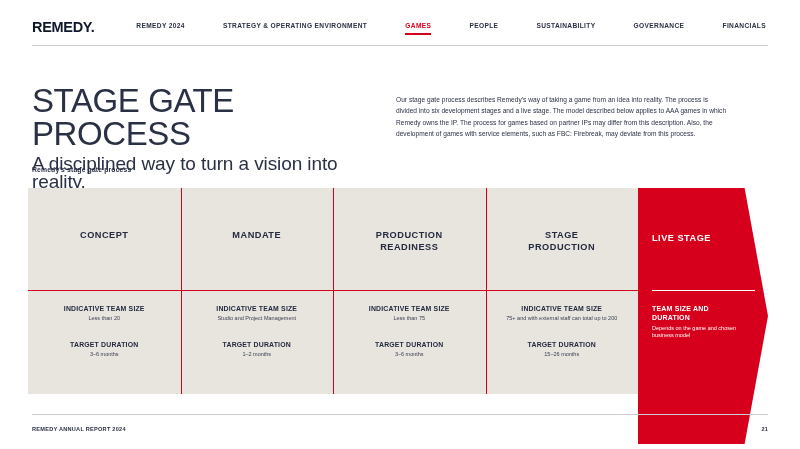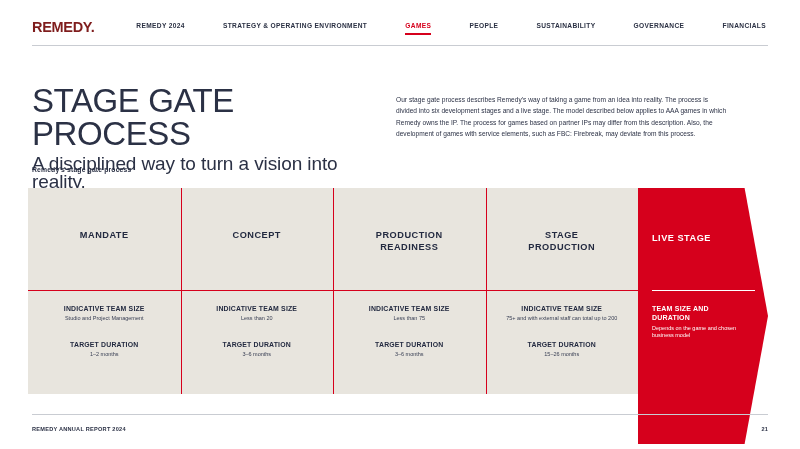--- a/index.html
+++ b/index.html
@@ -28,21 +28,21 @@
     left: 32px; top: 20px;
     width: 736px;
     height: 20px;
     display: flex;
     align-items: flex-start;
   }
   #brand-logo {
     font-size: 14.5px;
     font-weight: 700;
     letter-spacing: -0.3px;
-    color: #7f1d1d;
+    color: #0f172a;
     line-height: 15px;
     margin-right: 42px;
     white-space: nowrap;
     flex: 0 0 auto;
   }
   #nav-links {
     display: flex;
     flex: 1 1 auto;
     justify-content: space-between;
     align-items: flex-start;
@@ -300,43 +300,43 @@
 
 <div id="intro-paragraph">Our stage gate process describes Remedy's way of taking a game from an idea into reality. The process is divided into six development stages and a live stage. The model described below applies to AAA games in which Remedy owns the IP. The process for games based on partner IPs may differ from this description. Also, the development of games with service elements, such as FBC: Firebreak, may deviate from this process.</div>
 
 <div id="section-label">Remedy's stage gate process</div>
 
 <div id="stage-diagram">
 
   <div id="stage-track">
 
     <div class="stage-col">
+      <div class="stage-head">CONCEPT</div>
+      <div class="stage-divider"></div>
+      <div class="stage-body">
+        <div class="meta-title">INDICATIVE TEAM SIZE</div>
+        <div class="meta-value">Less than 20</div>
+        <div class="meta-gap"></div>
+        <div class="meta-title">TARGET DURATION</div>
+        <div class="meta-value">3–6 months</div>
+      </div>
+    </div>
+
+    <div class="stage-col">
       <div class="stage-head">MANDATE</div>
       <div class="stage-divider"></div>
       <div class="stage-body">
         <div class="meta-title">INDICATIVE TEAM SIZE</div>
         <div class="meta-value">Studio and Project Management</div>
         <div class="meta-gap"></div>
         <div class="meta-title">TARGET DURATION</div>
         <div class="meta-value">1–2 months</div>
       </div>
     </div>
 
-    <div class="stage-col">
-      <div class="stage-head">CONCEPT</div>
-      <div class="stage-divider"></div>
-      <div class="stage-body">
-        <div class="meta-title">INDICATIVE TEAM SIZE</div>
-        <div class="meta-value">Less than 20</div>
-        <div class="meta-gap"></div>
-        <div class="meta-title">TARGET DURATION</div>
-        <div class="meta-value">3–6 months</div>
-      </div>
-    </div>
-
 
     <div class="stage-col">
       <div class="stage-head">
         <div>PRODUCTION</div>
         <div>READINESS</div>
       </div>
       <div class="stage-divider"></div>
       <div class="stage-body">
         <div class="meta-title">INDICATIVE TEAM SIZE</div>
         <div class="meta-value">Less than 75</div>

